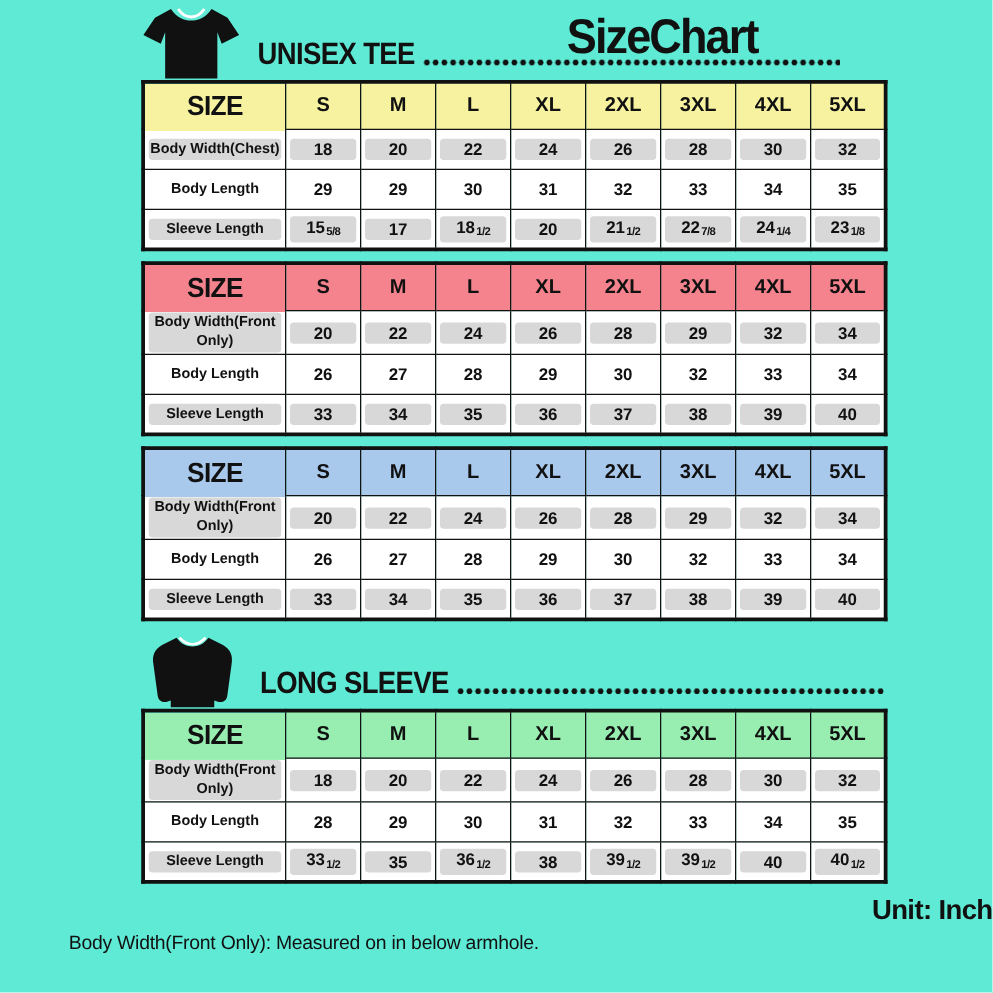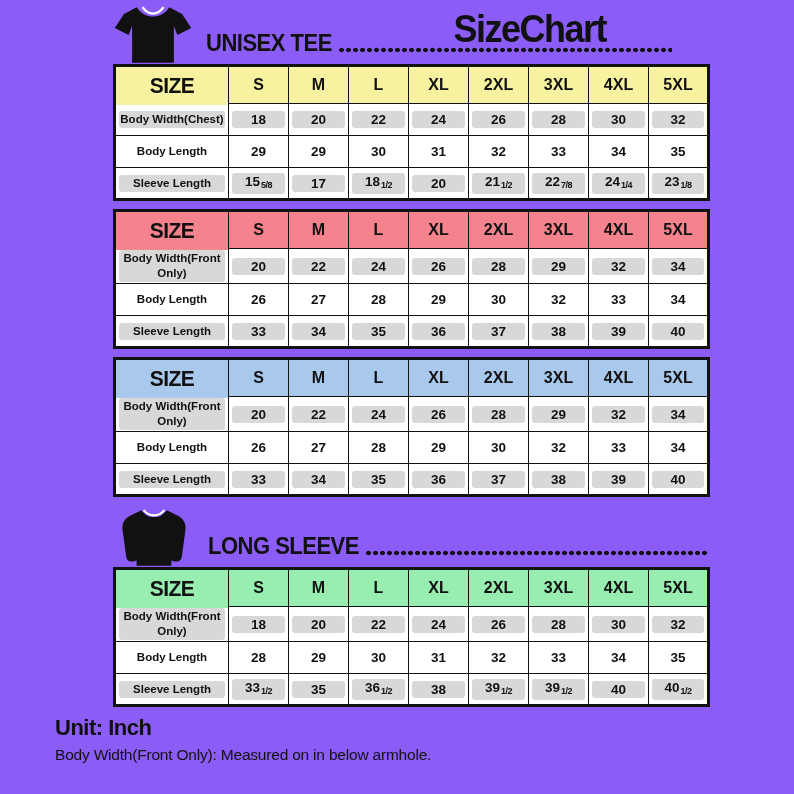--- a/index.html
+++ b/index.html
@@ -1,18 +1,18 @@
 <!DOCTYPE html>
 <html><head>
 <meta charset="utf-8">
 <style>
   * { box-sizing: border-box; margin: 0; padding: 0; }
   html, body { background: #ffffff; }
   body { font-family: "Liberation Sans", sans-serif; color: #111; }
-  .page { width: 794px; height: 794px; background: #8b5cf6; padding-top: 2px; overflow: hidden; }
+  .page { width: 794px; height: 794px; background: #5eead4; padding-top: 2px; overflow: hidden; }
 
   
   .section-head { display: flex; align-items: flex-end; margin-left: 112px; margin-right: 84px; height: 62px; position: relative; }
   .icon { display: inline-block; margin-right: 12px; line-height: 0; }
   .icon svg { display: block; }
   .section-title { font-weight: bold; font-size: 22px; letter-spacing: -0.5px; transform: scaleY(1.12); transform-origin: bottom; margin-bottom: 6px; white-space: nowrap; }
   .leader { flex: 1; height: 6px; margin: 0 3px 11px 6px; background-image: radial-gradient(circle, #111 2.1px, transparent 2.6px); background-size: 7px 6px; background-repeat: repeat-x; background-position: left center; }
   .leader-wrap { flex: 1; position: relative; height: 62px; }
   .leader-wrap .leader-abs { position: absolute; left: 6px; right: 38px; bottom: 11px; height: 6px; background-image: radial-gradient(circle, #111 2.1px, transparent 2.6px); background-size: 7px 6px; background-repeat: repeat-x; }
   .main-title { position: absolute; right: 104px; bottom: 12px; font-weight: bold; font-size: 36px; letter-spacing: -1.5px; transform: scaleY(1.08); transform-origin: bottom; }
@@ -26,21 +26,21 @@
   table.size-table thead th.size-label { font-size: 21px; letter-spacing: -0.5px; transform: scaleY(1.05); }
   table.size-table tbody tr { height: 32px; }
   table.size-table tbody td { font-weight: bold; font-size: 13.5px; background: #fff; }
   table.size-table tbody td.row-label { font-size: 11.5px; }
   .cell-inner { margin: 1px 3px; border-radius: 3px; padding: 1px 0; line-height: 15px; }
   tr.shaded .cell-inner { background: #d8d8d8; }
   .frac { font-size: 9px; vertical-align: -2px; margin-left: 1px; letter-spacing: -0.5px; }
 
   
   .notes { margin-left: 55px; margin-top: 4px; }
-  .unit-title { font-weight: bold; font-size: 22px; letter-spacing: -0.5px; margin-bottom: 3px; }
+  .unit-title { font-weight: bold; font-size: 22px; letter-spacing: -0.5px; margin-bottom: 3px; text-align: right; }
   .note-line { font-size: 15.5px; line-height: 21px; letter-spacing: -0.2px; }
 </style>
 </head>
 <body>
 
 <div class="page">
 
   <div class="section">
     <div class="section-head">
       <span class="icon">

